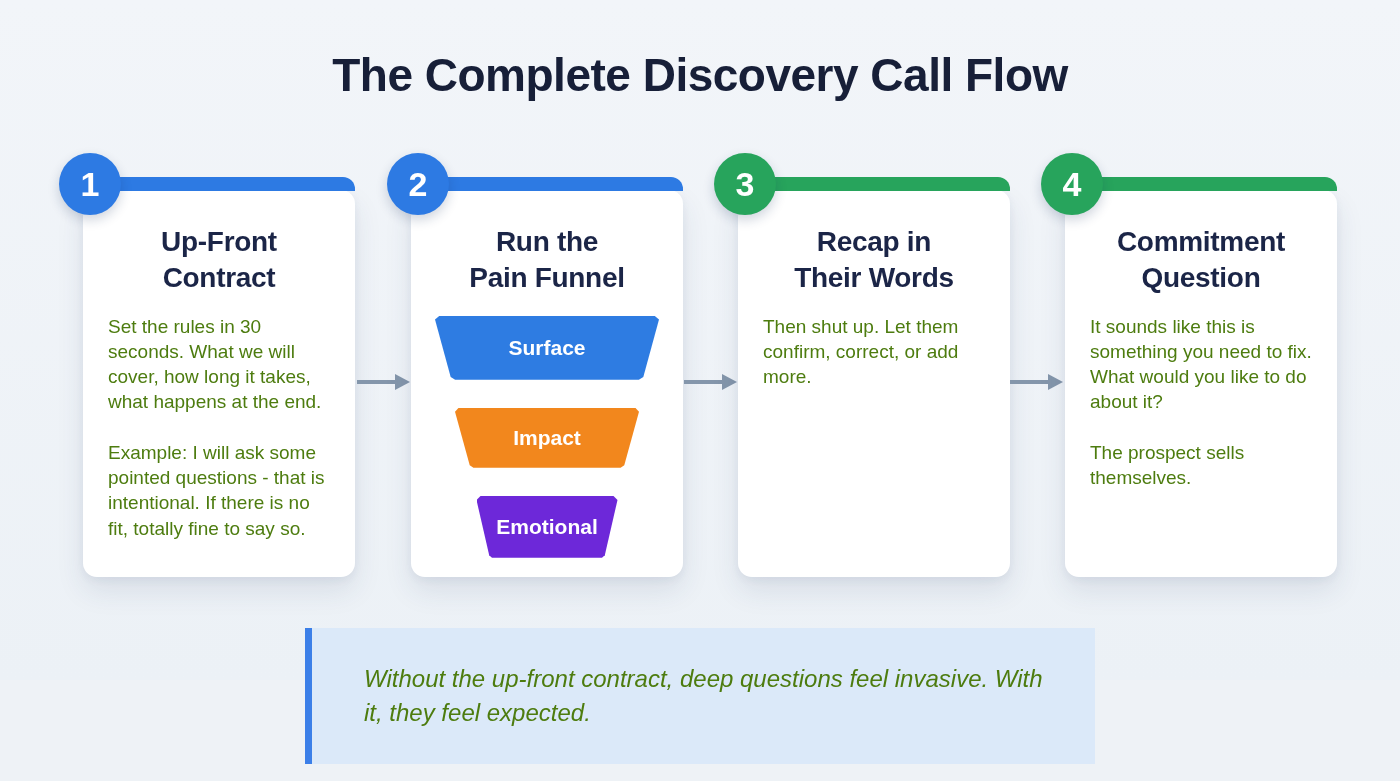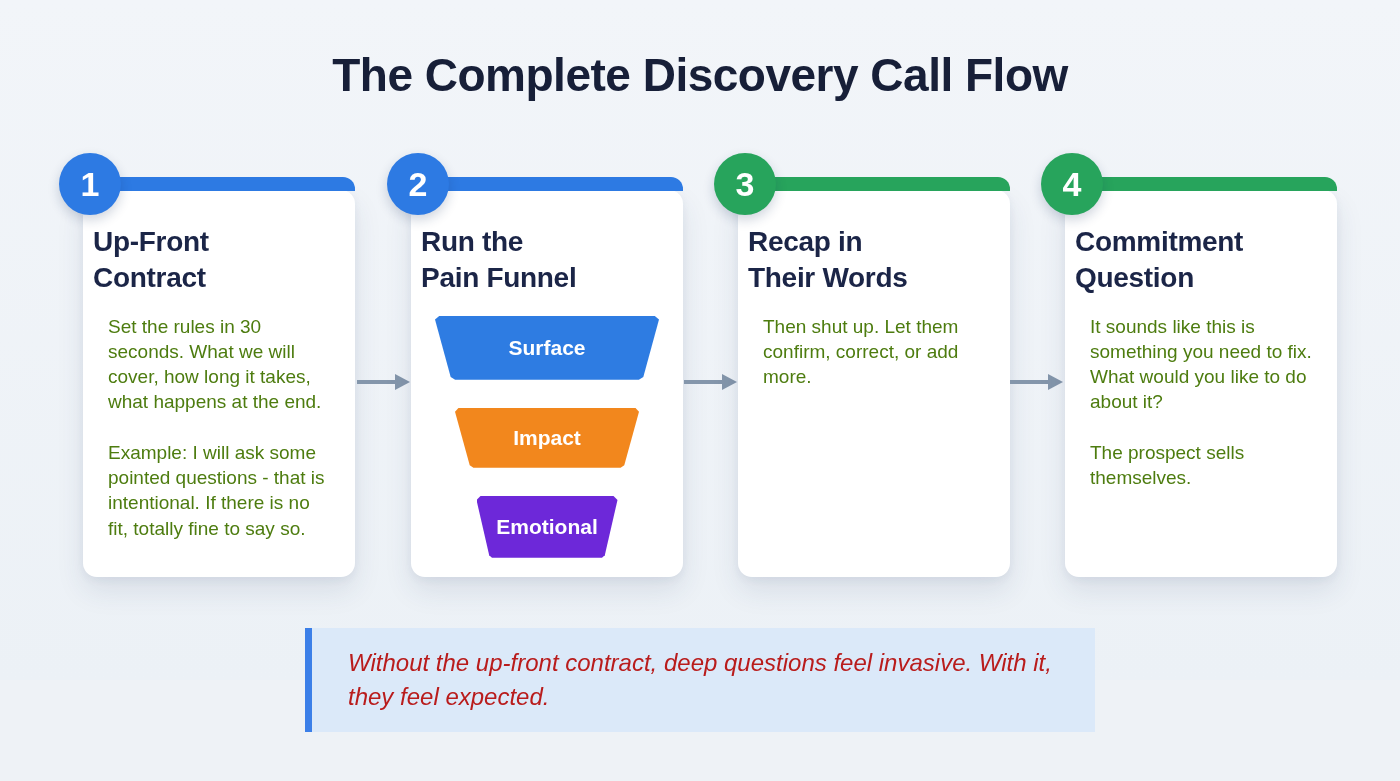--- a/index.html
+++ b/index.html
@@ -61,20 +61,21 @@
     align-items: center;
     justify-content: center;
     color: #ffffff;
     font-size: 34px;
     font-weight: 700;
     box-shadow: 0 5px 12px rgba(20, 45, 90, 0.20);
     z-index: 2;
   }
   .card h2 {
     margin: 34px 10px 18px;
+    text-align: center;
     font-size: 28px;
     line-height: 1.28;
     font-weight: 800;
     color: #1b2547;
     white-space: pre-line;
     letter-spacing: -0.3px;
   }
   .card p.body-text {
     margin: 0 0 25px;
     padding: 0 25px;
@@ -145,26 +146,26 @@
     top: 628px;
     width: 790px;
     min-height: 100px;
     box-sizing: border-box;
     background: #dbe9f9;
     border-left: 7px solid #3b7fe8;
     display: flex;
     align-items: center;
   }
   .quote-callout p {
-    margin: 0;
+    margin: 16px;
     padding: 18px 28px 18px 36px;
     font-style: italic;
     font-size: 24px;
     line-height: 1.42;
-    color: #b91c1c;
+    color: #4d7c0f;
   }
 </style>
 </head>
 <body>
 
 <div class="stage">
 
   <h1 class="page-title">The Complete Discovery Call Flow</h1>
 
   <div class="card card-1">

